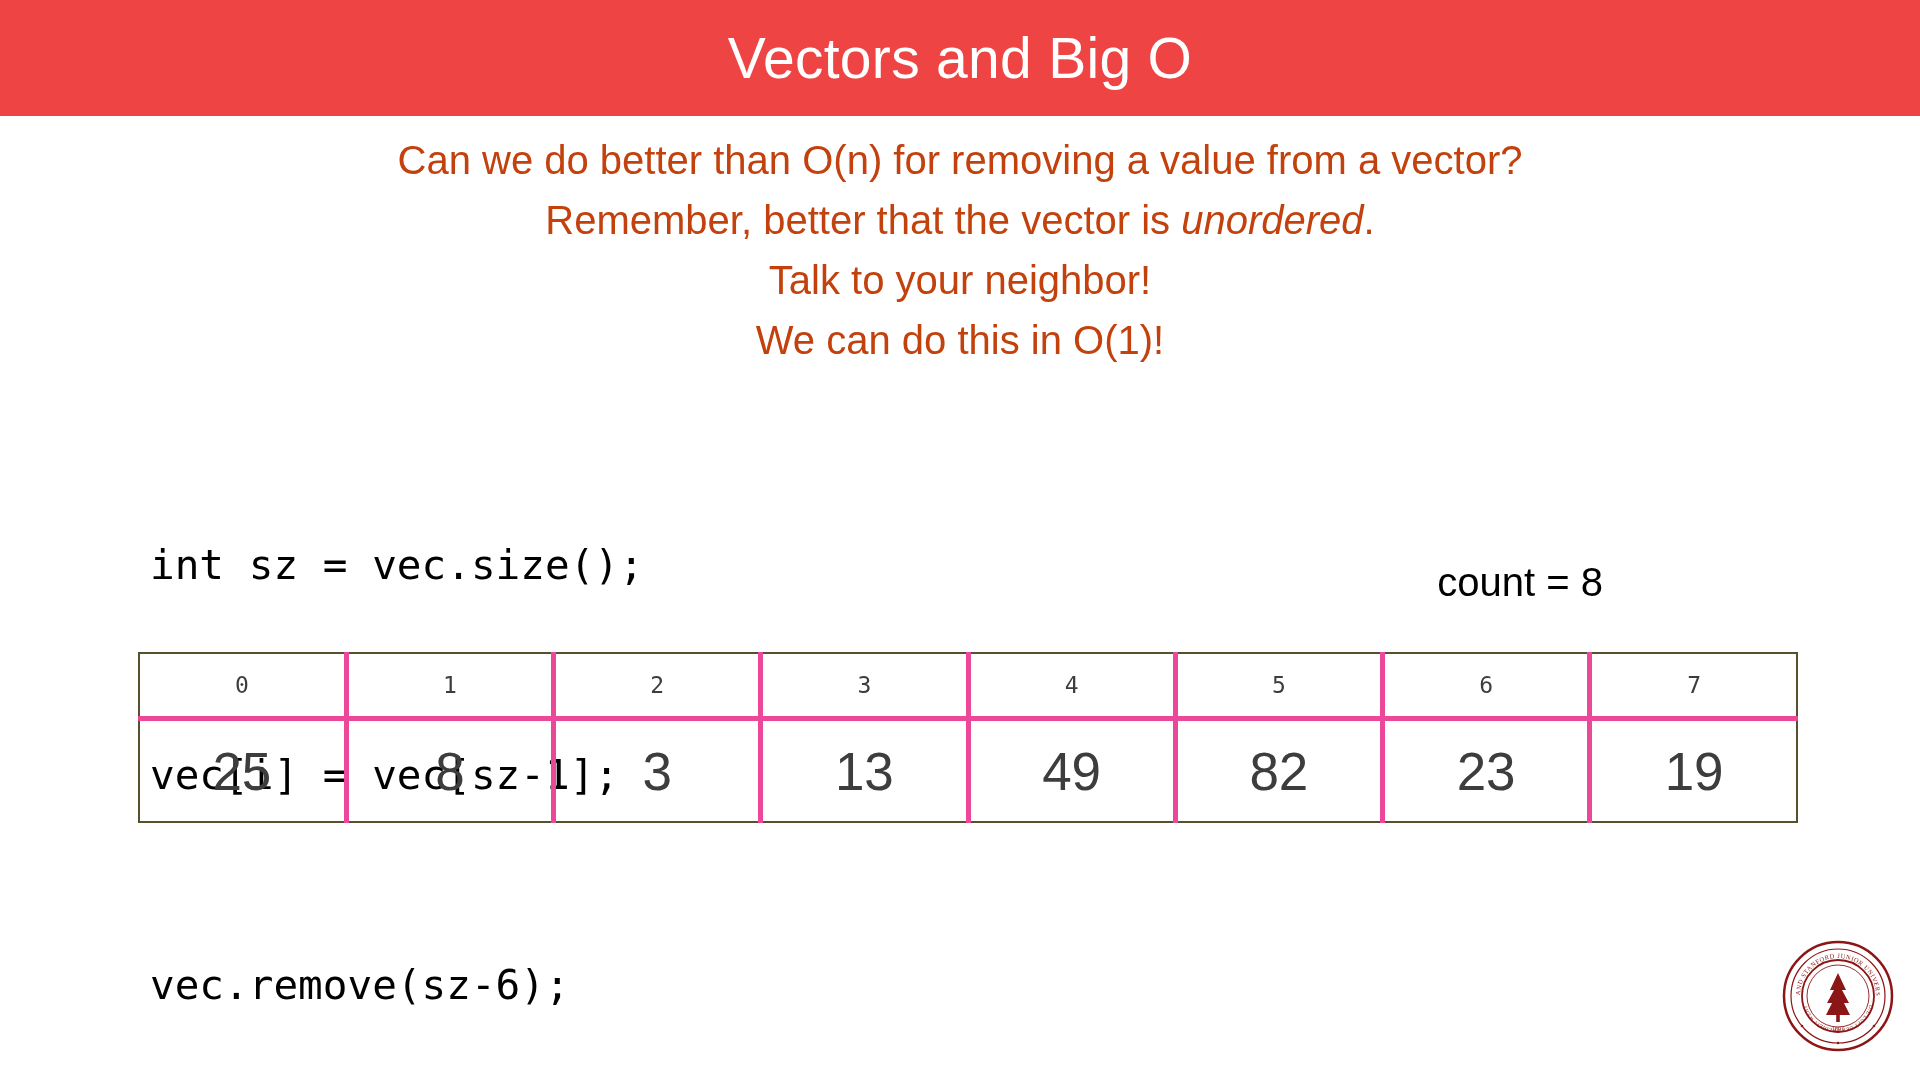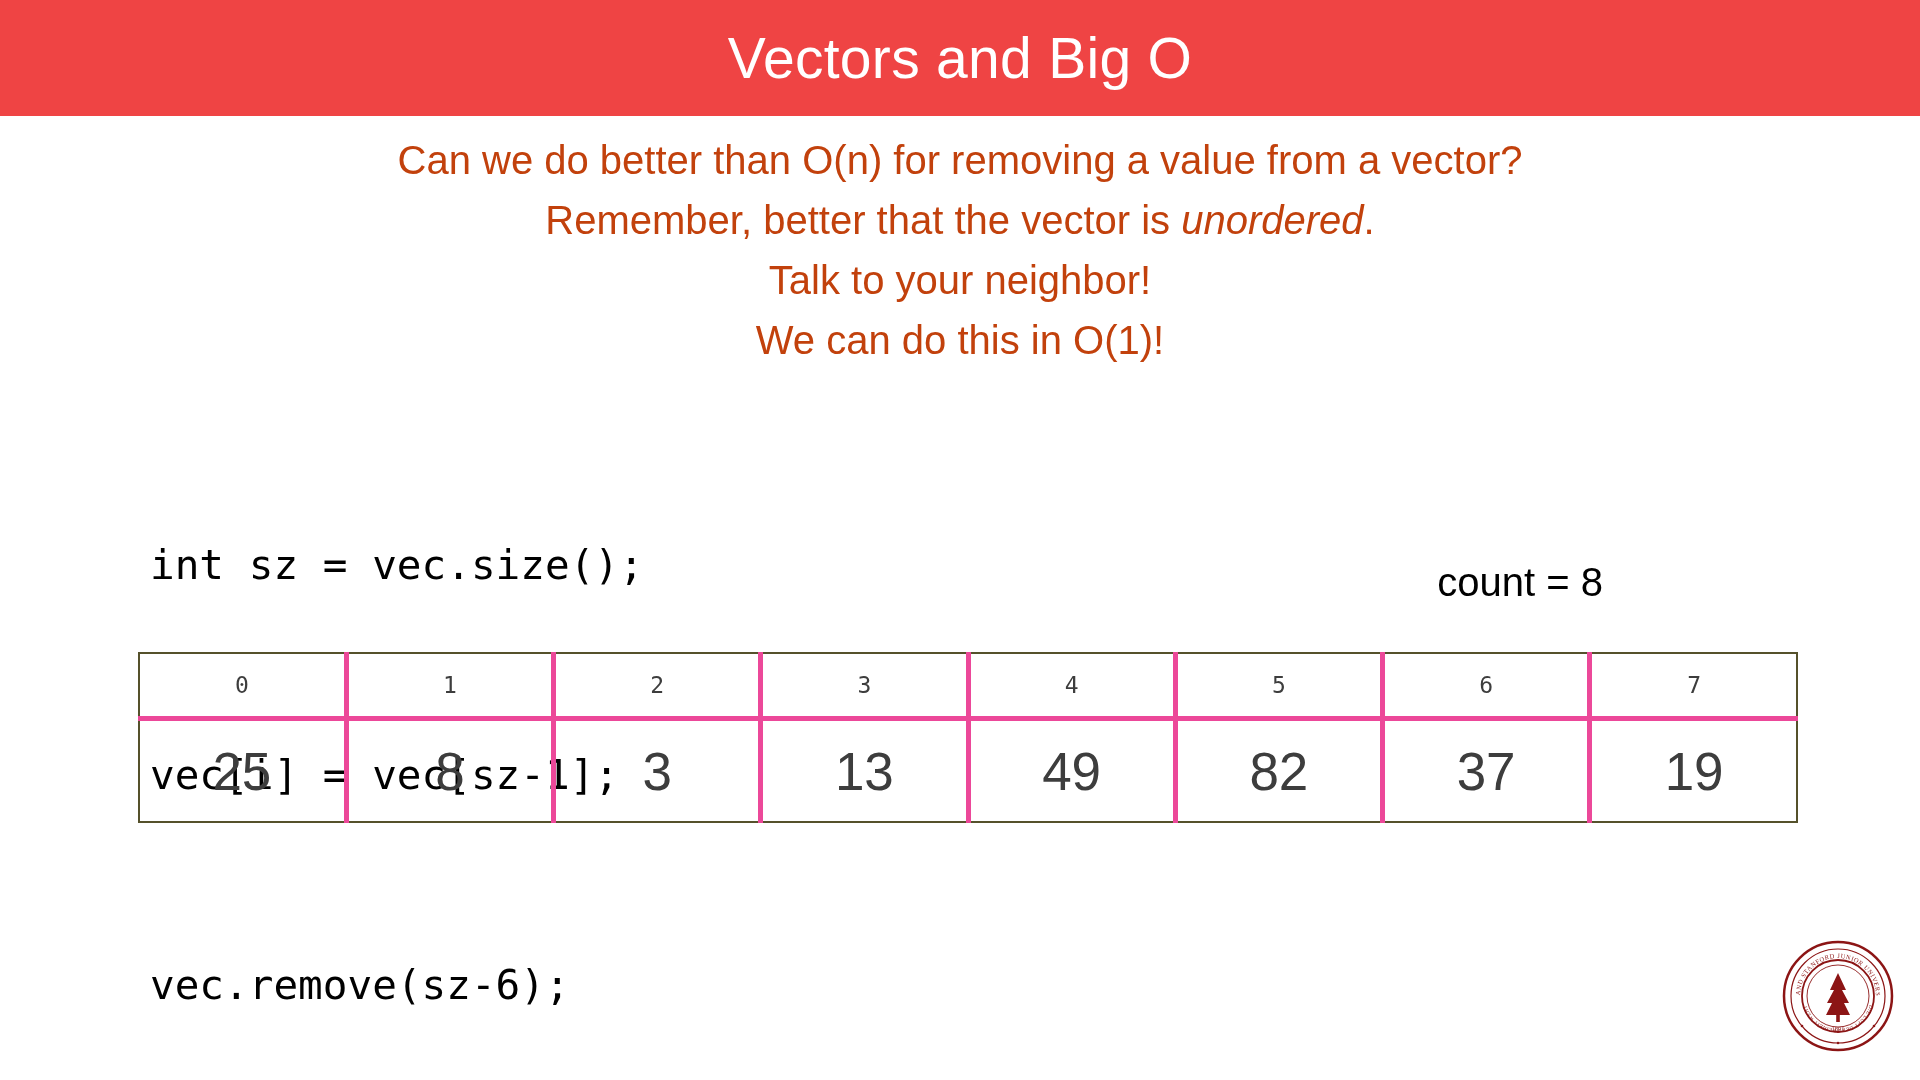--- a/index.html
+++ b/index.html
@@ -179,21 +179,21 @@
         <td>6</td>
         <td>7</td>
       </tr>
       <tr class="value-row">
         <td>25</td>
         <td>8</td>
         <td>3</td>
         <td>13</td>
         <td>49</td>
         <td>82</td>
-        <td>37</td>
+        <td>23</td>
         <td>19</td>
       </tr>
     </tbody>
   </table>
 
   <div class="seal">
     <svg width="112" height="112" viewBox="0 0 112 112" xmlns="http://www.w3.org/2000/svg">
       <circle cx="56" cy="56" r="54" fill="none" stroke="#8c1515" stroke-width="2.5"></circle>
       <circle cx="56" cy="56" r="47" fill="none" stroke="#8c1515" stroke-width="1.2"></circle>
       <circle cx="56" cy="56" r="36" fill="none" stroke="#8c1515" stroke-width="1.8"></circle>

